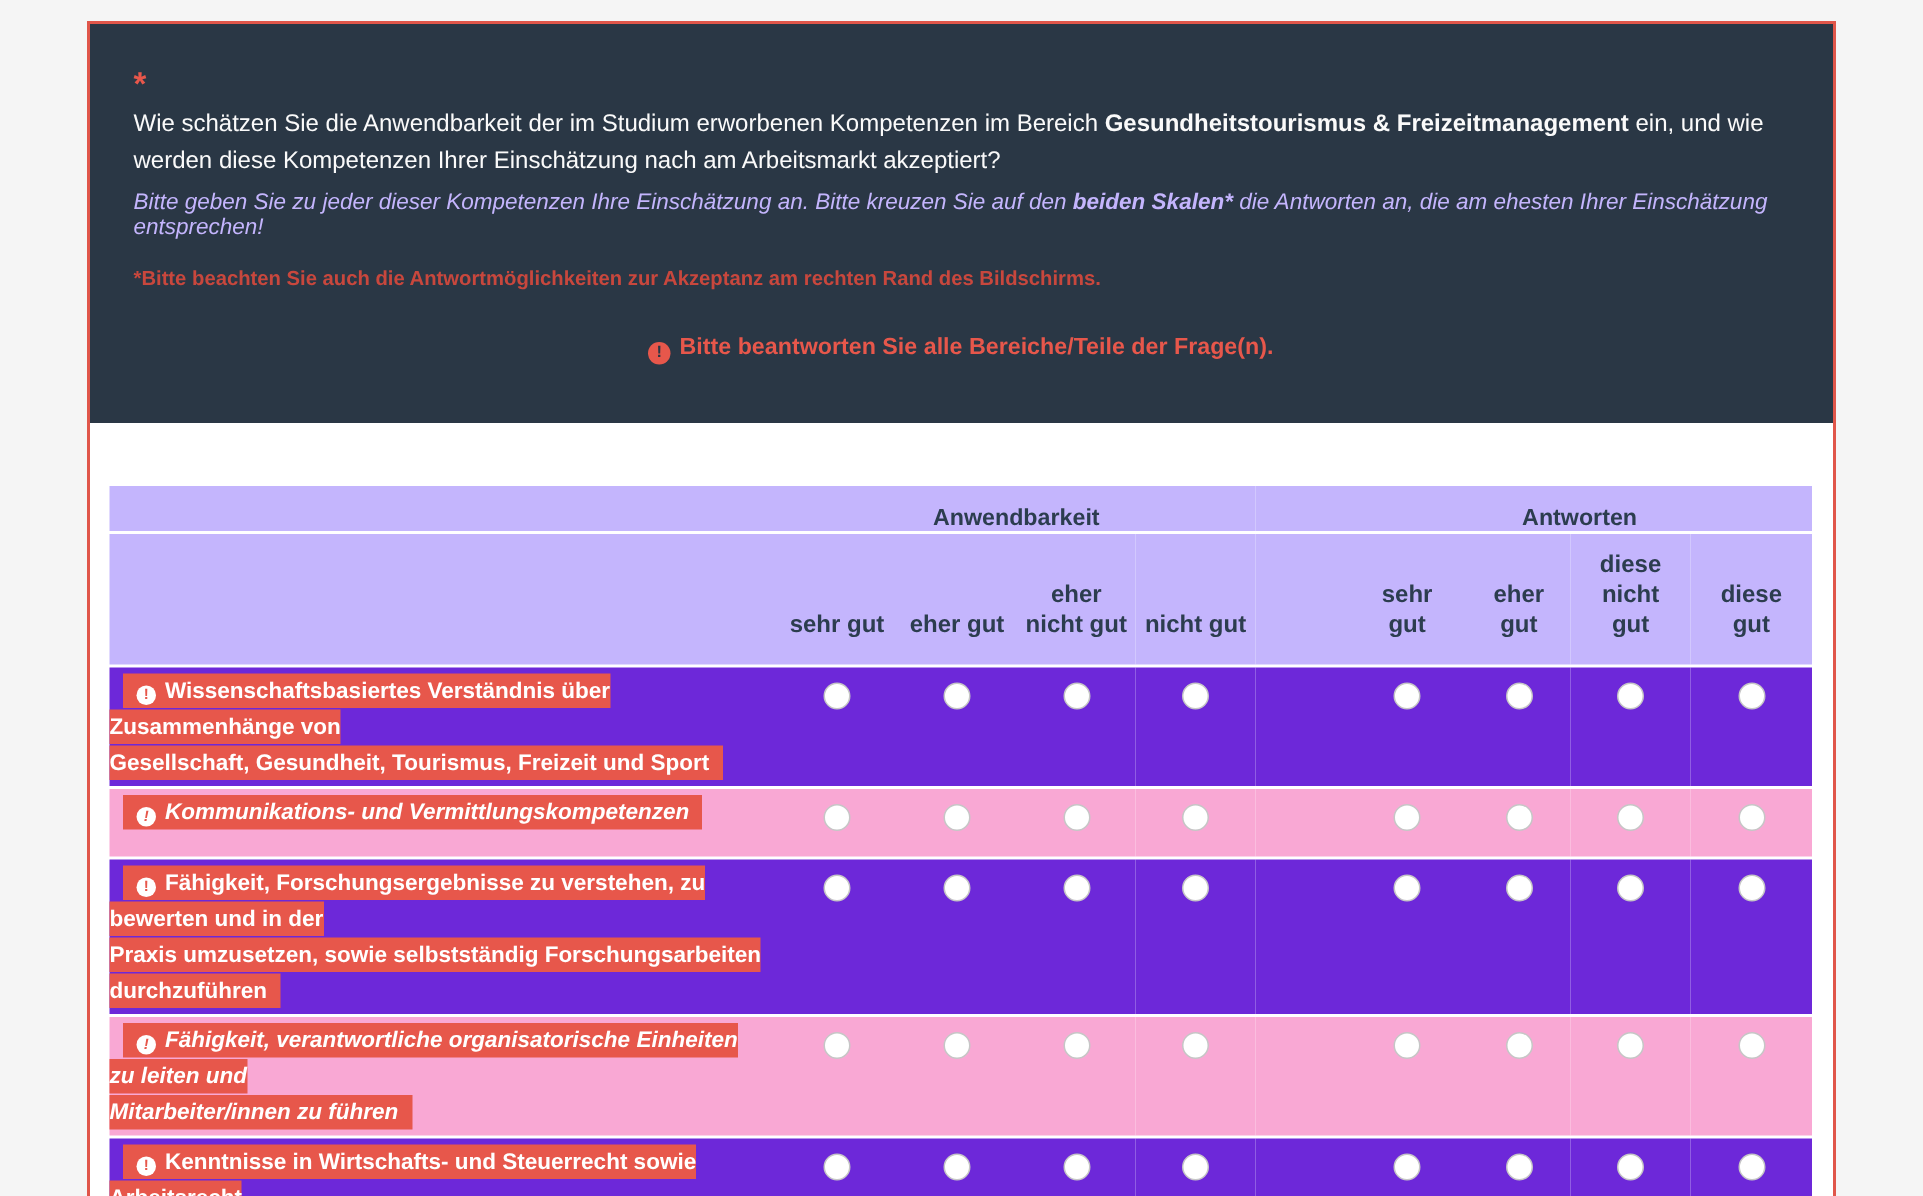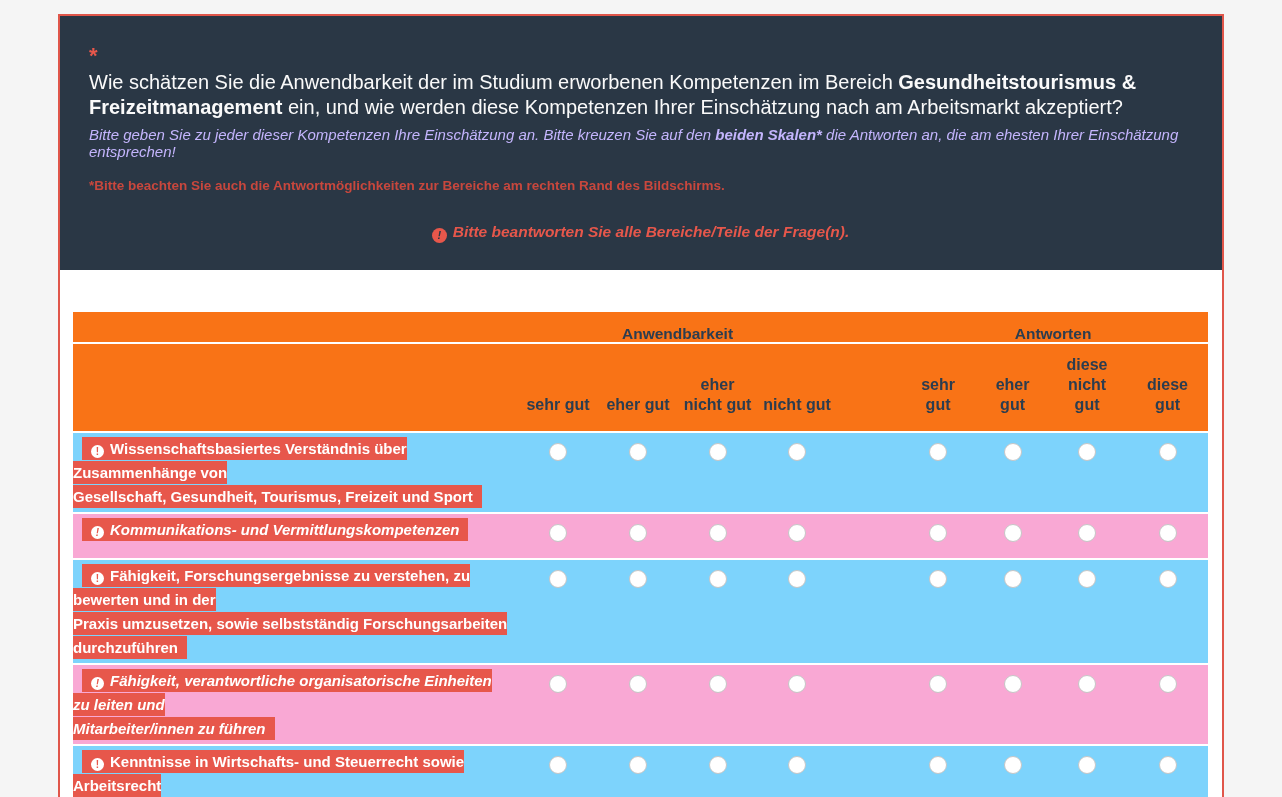--- a/index.html
+++ b/index.html
@@ -26,21 +26,21 @@
   }
   .required-mark {
     color: #e7574b;
     font-size: 22px;
     font-weight: bold;
     line-height: 20px;
     margin-bottom: 4px;
   }
   .q-text {
     margin: 0 0 6px 0;
-    font-size: 20px;
+    font-size: 16px;
     line-height: 25px;
     font-weight: 400;
     color: #fafafa;
   }
   .q-text b { font-weight: 700; }
   .q-help {
     margin: 0 0 18px 0;
     font-size: 15px;
     line-height: 17px;
     font-style: italic;
@@ -55,21 +55,21 @@
     color: #c8473d;
   }
   .q-alert {
     margin: 0 0 16px 0;
     text-align: center;
     font-size: 15.5px;
     line-height: 17px;
     font-weight: 700;
     color: #e7574b;
   }
-  .q-alert:last-child { margin-bottom: 0; font-style: italic; }
+  .q-alert:last-child { margin-bottom: 12px; }
   .excl-icon {
     display: inline-block;
     width: 15px; height: 15px;
     border-radius: 50%;
     background: #e7574b;
     color: #2a3745;
     font-size: 11px;
     font-weight: 900;
     line-height: 15px;
     text-align: center;
@@ -78,37 +78,37 @@
     text-indent: 0;
   }
   
   .q-body { padding: 40px 14px 30px 13px; background: #ffffff; }
   table.matrix {
     border-collapse: separate;
     border-spacing: 0 2px;
     table-layout: fixed;
     width: 1135px;
   }
-  .matrix th { background: #f97316; color: #2c3d4f; font-weight: 700; }
+  .matrix th { background: #c4b5fd; color: #2c3d4f; font-weight: 700; }
   th.group-header {
     font-size: 15.5px;
     line-height: 16px;
     text-align: center;
     padding: 14px 0 0 0;
     vertical-align: top;
   }
   th.option-header {
     font-size: 16px;
     line-height: 20px;
     text-align: center;
     vertical-align: bottom;
     padding: 11px 0 16px 0;
     white-space: pre-line;
   }
-  tr.answer-row.alt-light td { background: #7dd3fc; }
+  tr.answer-row.alt-light td { background: #6d28d9; }
   tr.answer-row.alt-dark  td { background: #f9a8d4; font-style: italic; }
   td.row-label-cell {
     vertical-align: top;
     padding: 4px 8px 3px 0;
     text-indent: 9px;
     line-height: 24px;
     font-size: 15px;
   }
   .label-chip {
     background: #e7574b;
@@ -145,21 +145,21 @@
 </style>
 </head>
 <body>
 
 <div class="question-card">
 
   <div class="q-header">
     <div class="required-mark">*</div>
     <p class="q-text"><span>Wie schätzen Sie die Anwendbarkeit der im Studium erworbenen Kompetenzen im Bereich </span><b>Gesundheitstourismus &amp; Freizeitmanagement</b><span> ein, und wie werden diese Kompetenzen Ihrer Einschätzung nach am Arbeitsmarkt akzeptiert?</span></p>
     <p class="q-help"><span>Bitte geben Sie zu jeder dieser Kompetenzen Ihre Einschätzung an. Bitte kreuzen Sie auf den </span><b>beiden Skalen*</b><span> die Antworten an, die am ehesten Ihrer Einschätzung entsprechen!</span></p>
-    <p class="q-footnote">*Bitte beachten Sie auch die Antwortmöglichkeiten zur Bereiche am rechten Rand des Bildschirms.</p>
+    <p class="q-footnote">*Bitte beachten Sie auch die Antwortmöglichkeiten zur Akzeptanz am rechten Rand des Bildschirms.</p>
     <div class="q-alert"><span class="excl-icon">!</span><span>Bitte beantworten Sie alle Bereiche/Teile der Frage(n).</span></div>
   </div>
 
   <div class="q-body">
     <table class="matrix">
       <colgroup>
         <col style="width:445px">
           <col style="width:80px">
           <col style="width:80px">
           <col style="width:79px">

